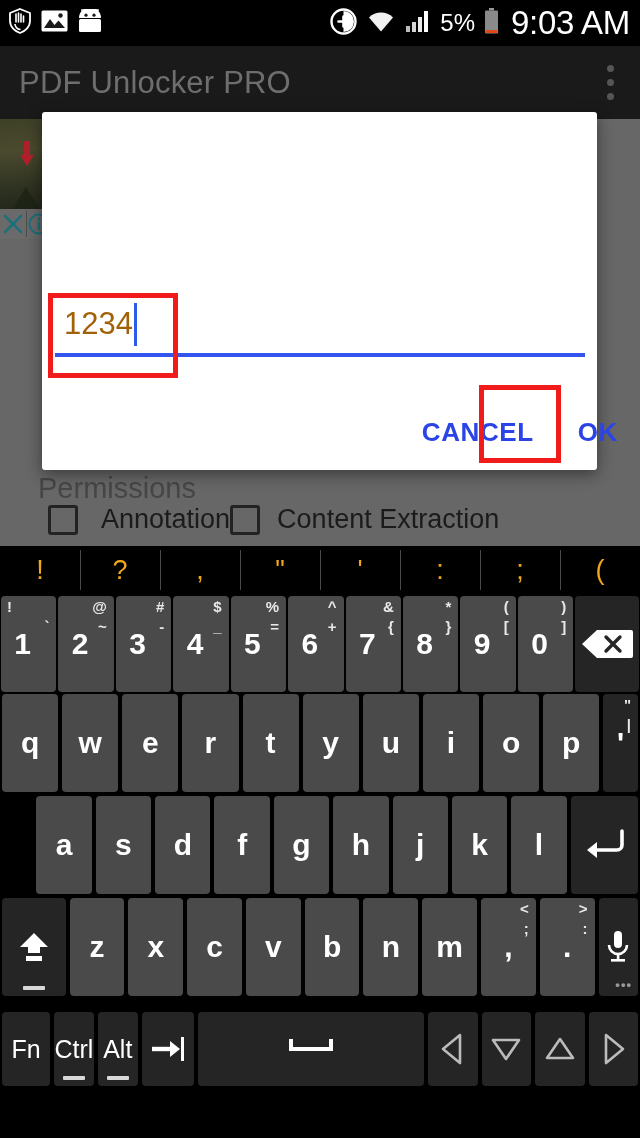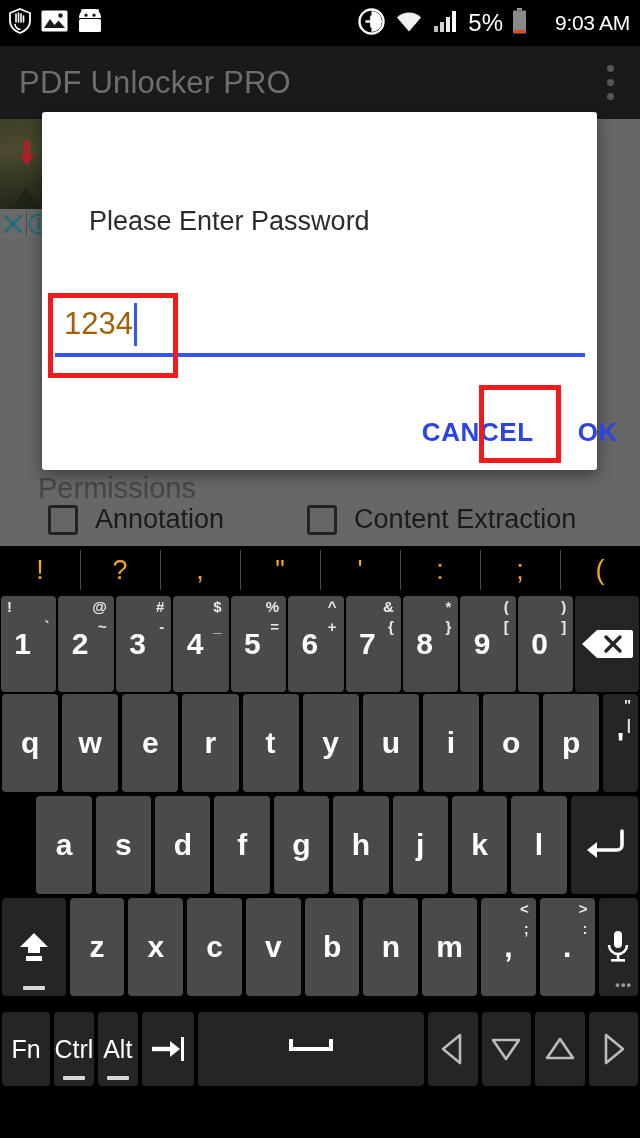--- a/index.html
+++ b/index.html
@@ -14,21 +14,21 @@
 
   
   .status-bar {
     position: absolute; left: 0; top: 0; width: 640px; height: 46px;
     background: #000; display: flex; align-items: center;
     padding: 0 10px 0 8px; color: #fff;
   }
   .status-left { display: flex; align-items: center; gap: 9px; }
   .status-right { display: flex; align-items: center; gap: 9px; margin-left: auto; }
   .sb-icon { display: block; }
-  .clock { font-size: 21px; letter-spacing: -0.3px; margin-left: 19px; }
+  .clock { font-size: 33px; letter-spacing: -0.3px; margin-left: 3px; }
   .batt-pct { font-size: 24px; }
 
   
   .app-bar {
     position: absolute; left: 0; top: 46px; width: 640px; height: 73px;
     background: #1a1a1a; display: flex; align-items: center;
   }
   .app-title {
     font-size: 31px; color: #6e6e6e; margin-left: 19px;
     font-weight: 400; letter-spacing: 0.2px;
@@ -75,22 +75,22 @@
     color: #1d6f7a;
   }
   .thumb-divider { position: absolute; left: 26px; top: 92px; width: 1px; height: 26px; background: #4b4b4b; }
 
   .permissions-title {
     position: absolute; left: 38px; top: 353px;
     font-size: 29px; color: #3e3e3e; opacity: .8;
   }
   .perm-row { position: absolute; left: 0; top: 385px; width: 640px; display: flex; }
   .perm-item { display: flex; align-items: center; }
-  .perm-item.first { margin-left: 48px; }
-  .perm-item.second { margin-left: 83px; }
+  .perm-item.first { margin-left: 48px; gap: 6px; }
+  .perm-item.second { }
   .perm-box {
     width: 30px; height: 30px; border: 3px solid #232323; border-radius: 3px;
     background: transparent;
   }
   .perm-label { font-size: 27px; color: #1b1b1b; margin-left: 17px; }
   .dialog {
     position: absolute; left: 42px; top: 112px; width: 555px; height: 358px;
     background: #fff; border-radius: 3px;
     box-shadow: 0 4px 16px rgba(0,0,0,0.45);
     overflow: visible;
@@ -295,21 +295,20 @@
         <span class="perm-label">Annotation</span>
       </div>
       <div class="perm-item second">
         <span class="perm-box"></span>
         <span class="perm-label">Content Extraction</span>
       </div>
     </div>
   </div>
 
   <div class="dialog">
-    <div class="dlg-message">Please Enter Password</div>
 
     <div class="dlg-field-wrap">
       <span class="dlg-input-text">1234</span>
       <span class="dlg-caret"></span>
       <span class="dlg-underline"></span>
     </div>
 
     <div class="dlg-buttons">
       <button class="dlg-btn">CANCEL</button>
       <button class="dlg-btn">OK</button>

